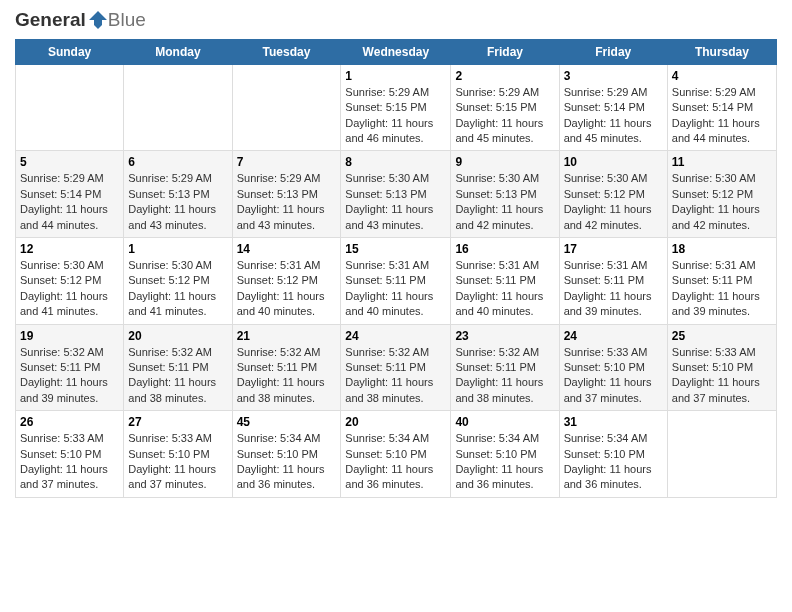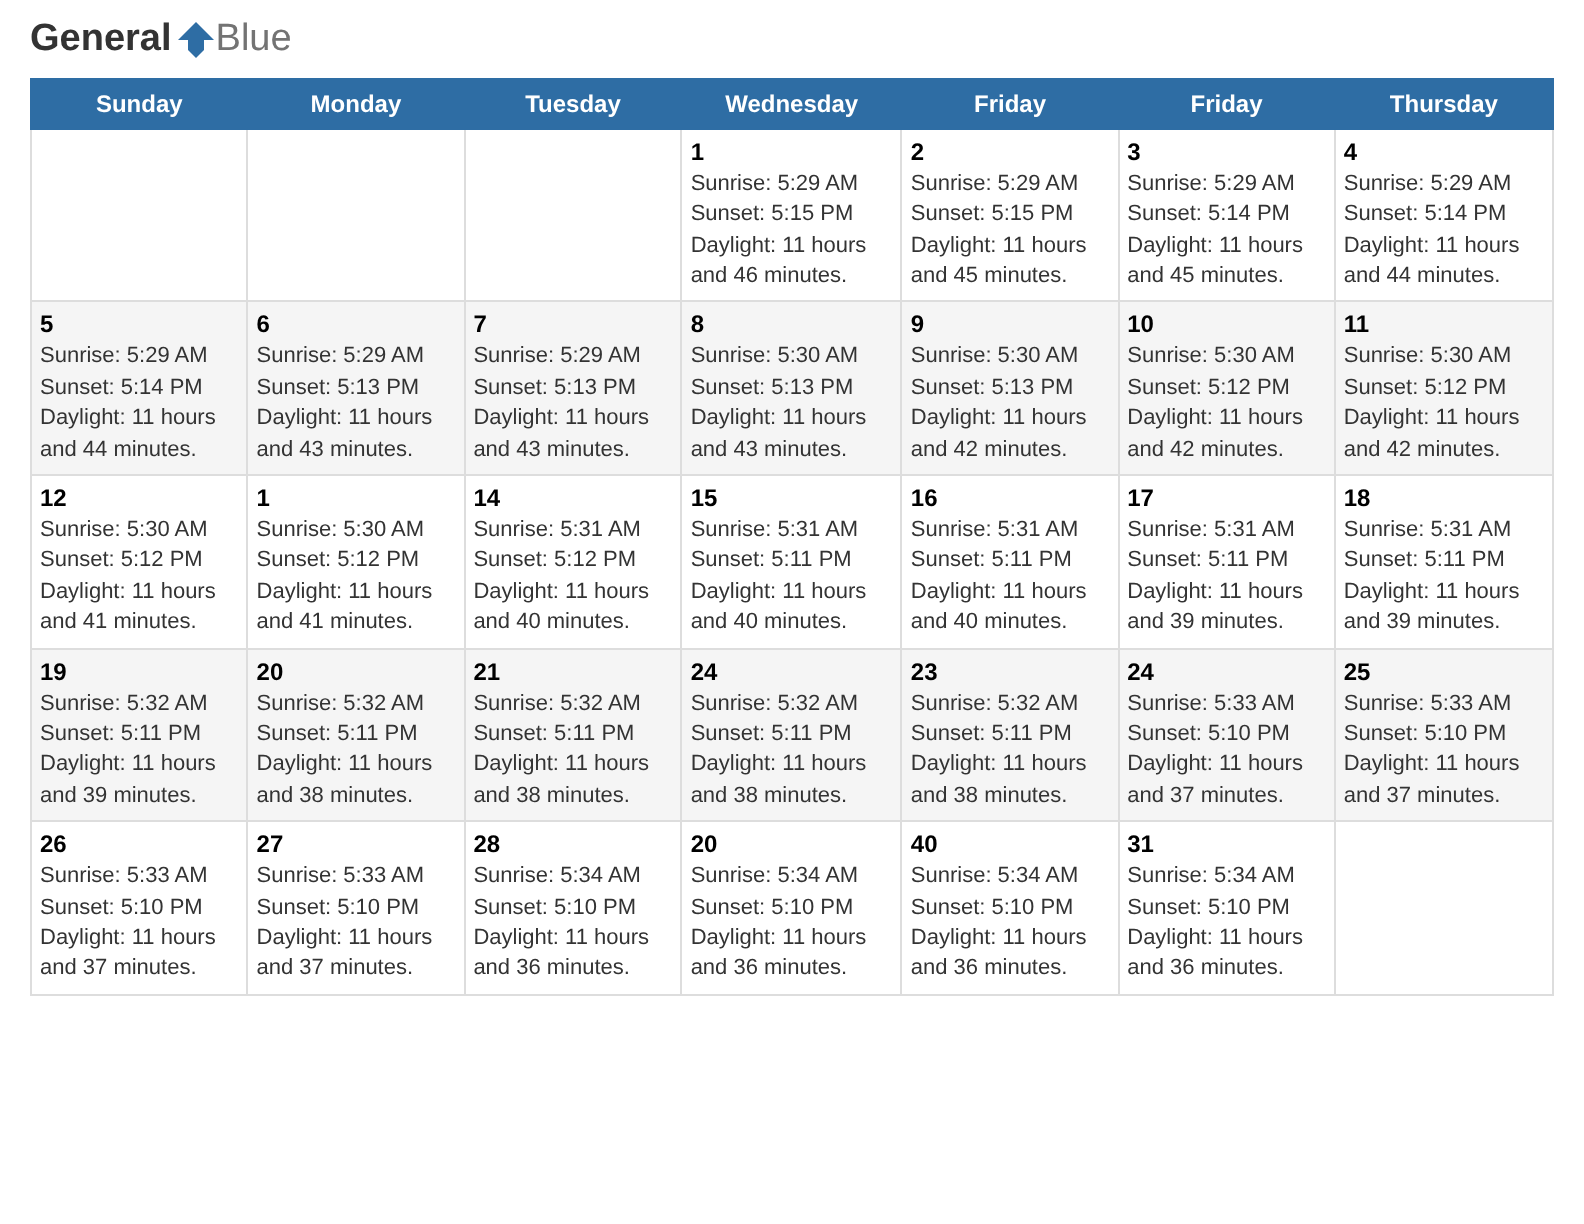--- a/index.html
+++ b/index.html
@@ -250,21 +250,21 @@
 and 37 minutes.</div>
           </td>
           <td>
             <div class="day-num">27</div>
             <div class="day-info" style="white-space: pre-line;">Sunrise: 5:33 AM
 Sunset: 5:10 PM
 Daylight: 11 hours
 and 37 minutes.</div>
           </td>
           <td>
-            <div class="day-num">28</div>
+            <div class="day-num">45</div>
             <div class="day-info" style="white-space: pre-line;">Sunrise: 5:34 AM
 Sunset: 5:10 PM
 Daylight: 11 hours
 and 36 minutes.</div>
           </td>
           <td>
             <div class="day-num">20</div>
             <div class="day-info" style="white-space: pre-line;">Sunrise: 5:34 AM
 Sunset: 5:10 PM
 Daylight: 11 hours

